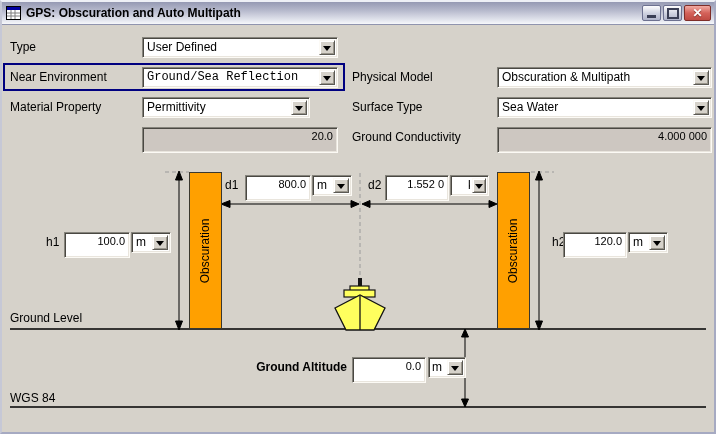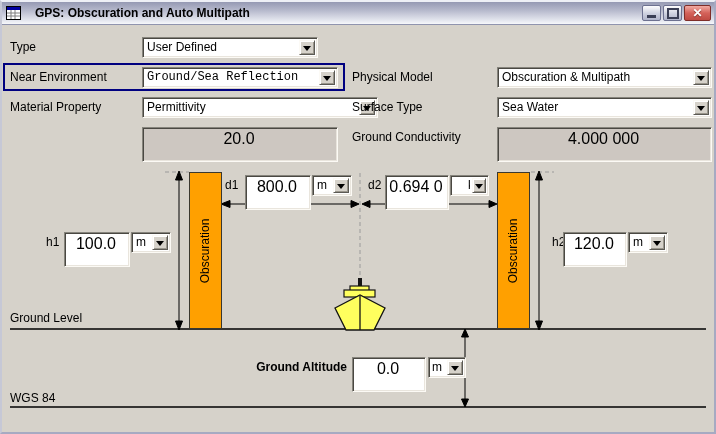--- a/index.html
+++ b/index.html
@@ -8,21 +8,21 @@
     background:#d6d2ca; overflow:hidden;
     border:2px solid; border-color:#eef0f6 #a6aac2 #a6aac2 #c6c8d6;
   }
   
   .titlebar {
     position:absolute; top:0; left:0; right:0; height:22px;
     background:linear-gradient(180deg,#9599b3 0%,#b6b9cc 38%,#e9ebf2 88%,#f7f8fb 100%);
     border-bottom:1px solid #9094ae; display:flex; align-items:center;
   }
   .title-icon { width:15px; height:14px; margin-left:4px; flex:0 0 auto; }
-  .title-text { margin-left:14px; font-size:12px; font-weight:bold; color:#000; white-space:nowrap; }
+  .title-text { margin-left:5px; font-size:12px; font-weight:bold; color:#000; white-space:nowrap; }
   .winbtns { position:absolute; right:3px; top:3px; display:flex; gap:2px; }
   .winbtn {
     width:19px; height:16px; box-sizing:border-box; border-radius:2px;
     border:1px solid #6d7190;
     background:linear-gradient(180deg,#fdfdfe,#cdd0df 55%,#b0b4ca);
     display:flex; align-items:center; justify-content:center; padding:0;
   }
   .glyph-min { width:9px; height:3px; background:#3a3e55; margin-top:7px; }
   .glyph-max { width:8px; height:7px; border:2px solid #3a3e55; background:transparent; }
   .winbtn.close {
@@ -39,22 +39,22 @@
   .combo { position:absolute; height:21px; background:#fff; display:flex; z-index:2; }
   .combo-value { flex:1; font-size:12px; line-height:17px; padding:1px 2px 0 4px; white-space:nowrap; overflow:hidden; }
   .combo-btn {
     width:16px; margin:2px; box-sizing:border-box; background:#d6d2ca;
     border:1px solid; border-color:#fcfaf5 #5c5a54 #5c5a54 #fcfaf5;
     box-shadow:inset 1px 1px 0 #fff, inset -1px -1px 0 #9a968c;
     display:flex; align-items:flex-start; justify-content:center;
   }
   .tri { width:0; height:0; border:4px solid transparent; border-top:5px solid #000; margin-top:5px; }
   .numfield {
-    position:absolute; height:35px; background:#fff; font-size:16px; color:#000;
-    text-align:center; padding:2px 4px 0 2px; white-space:nowrap; z-index:2;
+    position:absolute; height:26px; background:#fff; font-size:11px; color:#000;
+    text-align:right; padding:2px 4px 0 2px; white-space:nowrap; z-index:2;
   }
   .rofield { background:#cdc7c1; }
   
   .focus-frame {
     position:absolute; left:1px; top:61px; width:342px; height:28px; box-sizing:border-box;
     border:2px solid #000080; z-index:3; pointer-events:none;
   }
   
   .diagram-svg { position:absolute; left:0; top:0; width:716px; height:434px; z-index:1; pointer-events:none; }
   .obstacle {
@@ -88,38 +88,38 @@
       <button class="winbtn">
           <span class="glyph-max"></span>
         </button>
       <button class="winbtn close">
           <span>✕</span>
         </button>
     </div>
   </div>
 
   <div class="lbl" style="left:8px; top:35px;">Type</div>
-  <div class="combo sunken" style="left:140px; top:35px; width:176px;">
+  <div class="combo sunken" style="left:140px; top:35px; width:196px;">
     <span class="combo-value">User Defined</span>
     <span class="combo-btn">
         <span class="tri"></span>
       </span>
   </div>
 
   <div class="lbl" style="left:8px; top:65px;">Near Environment</div>
   <div class="combo sunken" style="left:140px; top:65px; width:196px;font-family:Liberation Mono, monospace;">
     <span class="combo-value">Ground/Sea Reflection</span>
     <span class="combo-btn">
         <span class="tri"></span>
       </span>
   </div>
   <div class="focus-frame"></div>
 
   <div class="lbl" style="left:8px; top:95px;">Material Property</div>
-  <div class="combo sunken" style="left:140px; top:95px; width:236px;">
+  <div class="combo sunken" style="left:140px; top:95px; width:168px;">
     <span class="combo-value">Permittivity</span>
     <span class="combo-btn">
         <span class="tri"></span>
       </span>
   </div>
 
   <div class="numfield rofield sunken" style="left:140px; top:125px; width:196px;">20.0</div>
 
   <div class="lbl" style="left:350px; top:65px;">Physical Model</div>
   <div class="combo sunken" style="left:495px; top:65px; width:215px;">
@@ -201,21 +201,21 @@
   <div class="lbl" style="left:223px; top:173px;">d1</div>
   <div class="numfield sunken" style="left:243px; top:173px; width:66px;">800.0</div>
   <div class="combo sunken" style="left:310px; top:173px; width:40px;">
     <span class="combo-value">m</span>
     <span class="combo-btn">
         <span class="tri"></span>
       </span>
   </div>
 
   <div class="lbl" style="left:366px; top:173px;">d2</div>
-  <div class="numfield sunken" style="left:383px; top:173px; width:64px;">0.694 0</div>
+  <div class="numfield sunken" style="left:383px; top:173px; width:64px;">1.552 0</div>
   <div class="combo sunken" style="left:448px; top:173px; width:39px;">
     <span class="combo-value" style="padding-left:17px;">km</span>
     <span class="combo-btn">
         <span class="tri"></span>
       </span>
   </div>
 
   <div class="lbl" style="left:44px; top:230px;">h1</div>
   <div class="numfield sunken" style="left:62px; top:230px; width:66px;">100.0</div>
   <div class="combo sunken" style="left:129px; top:230px; width:40px;">

